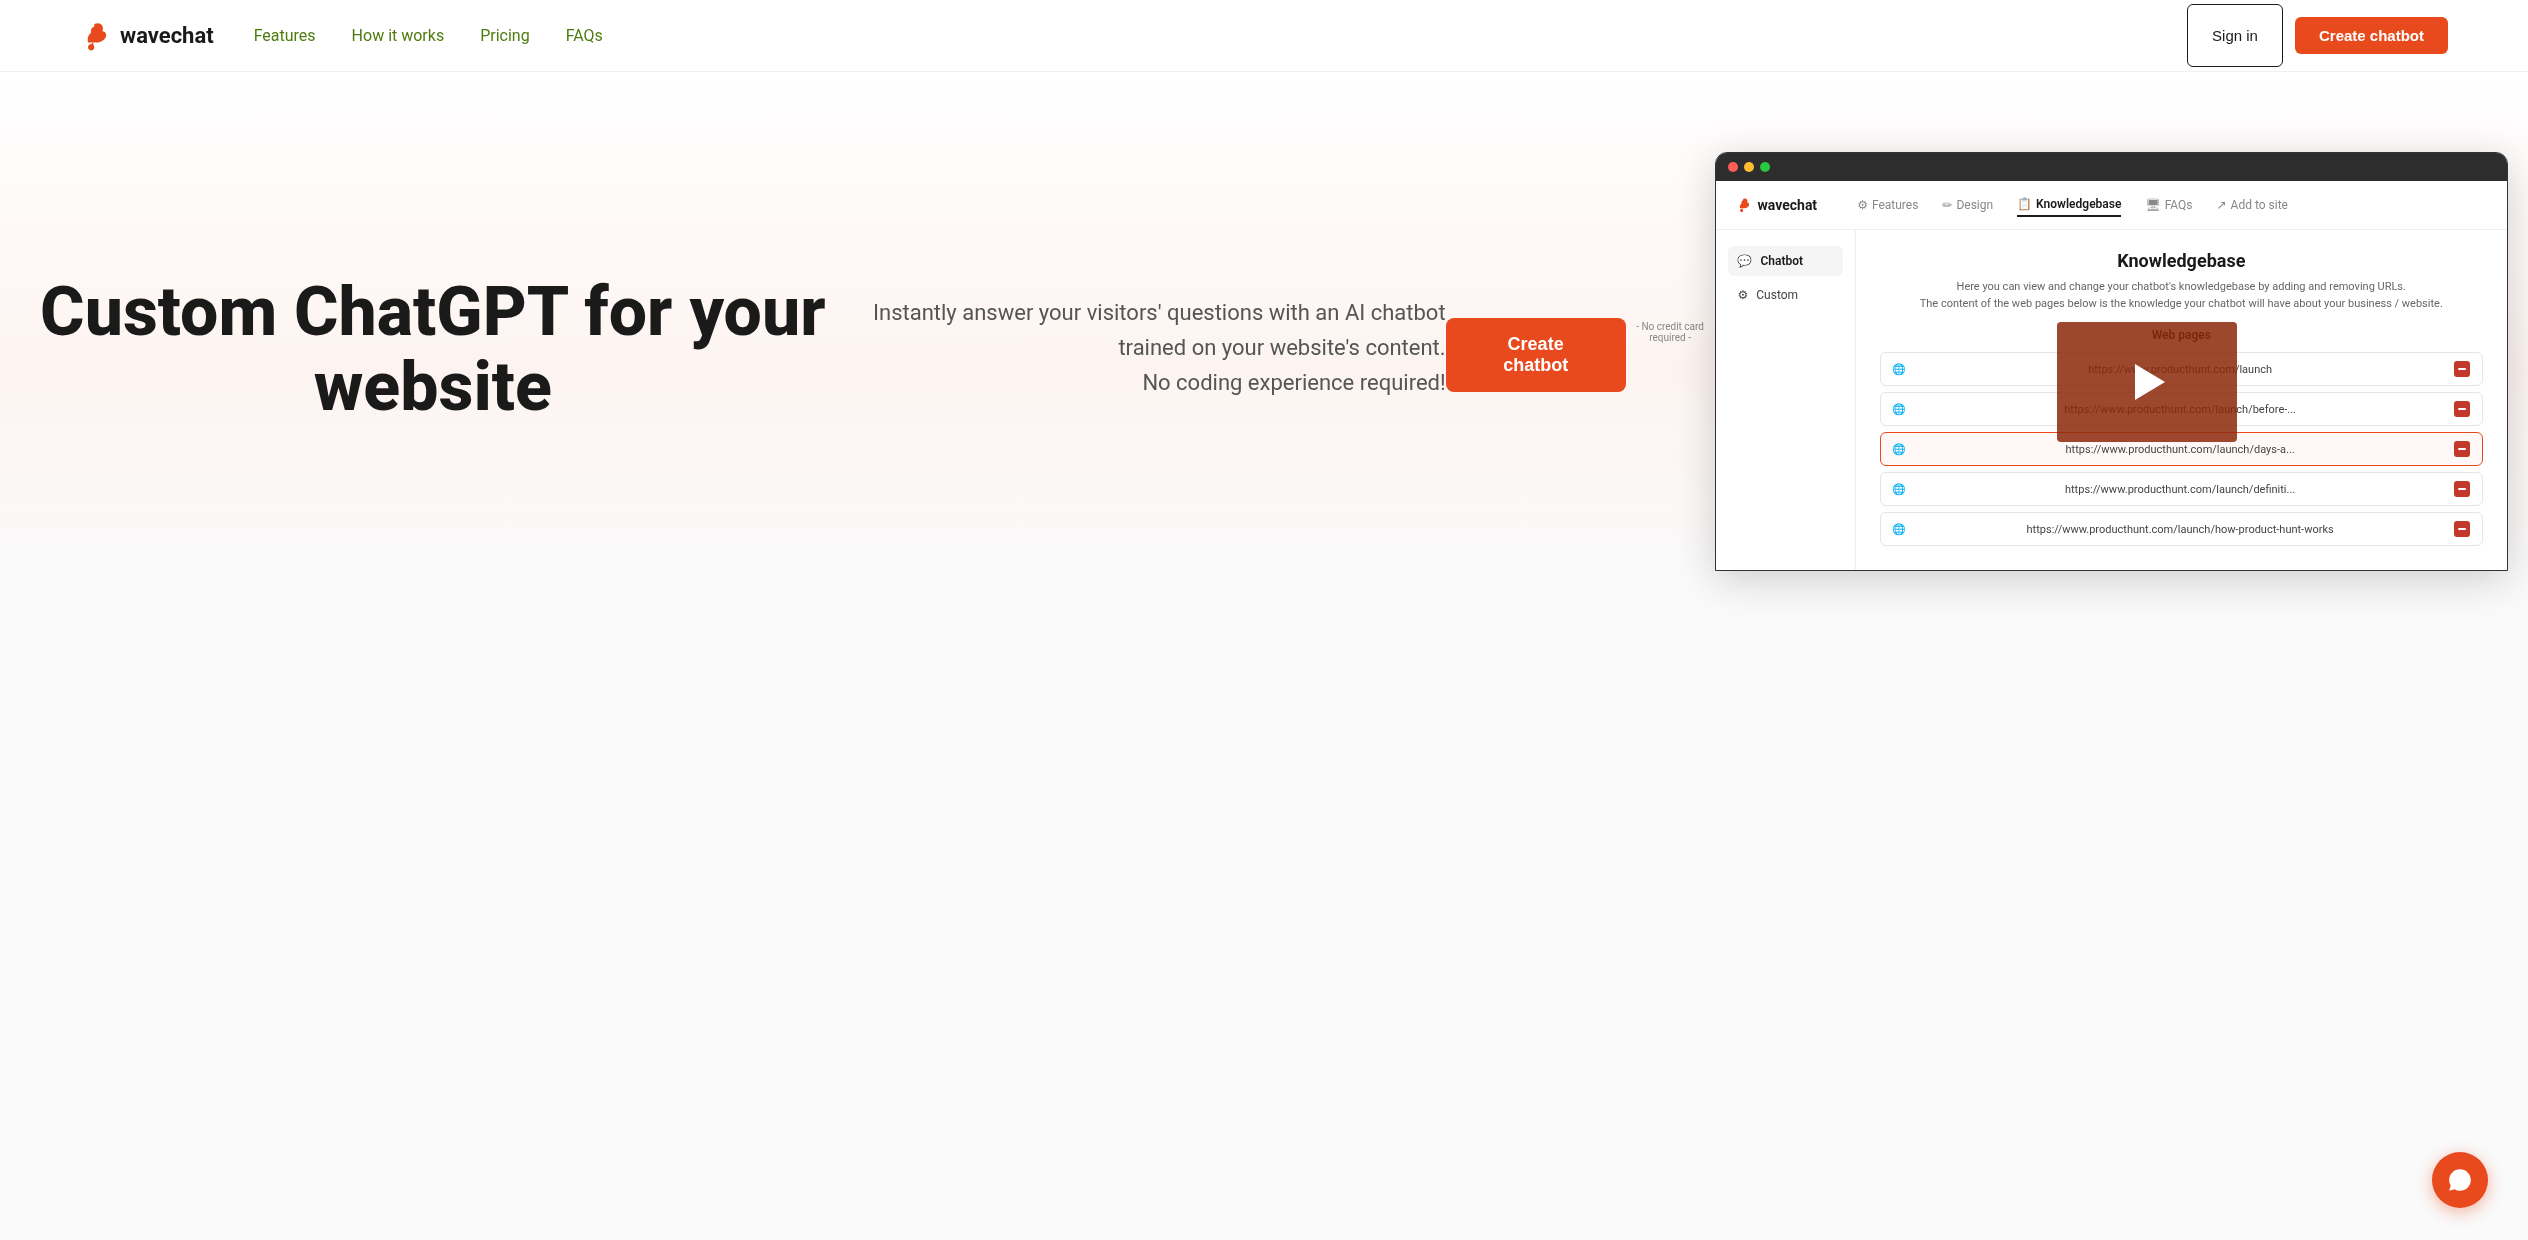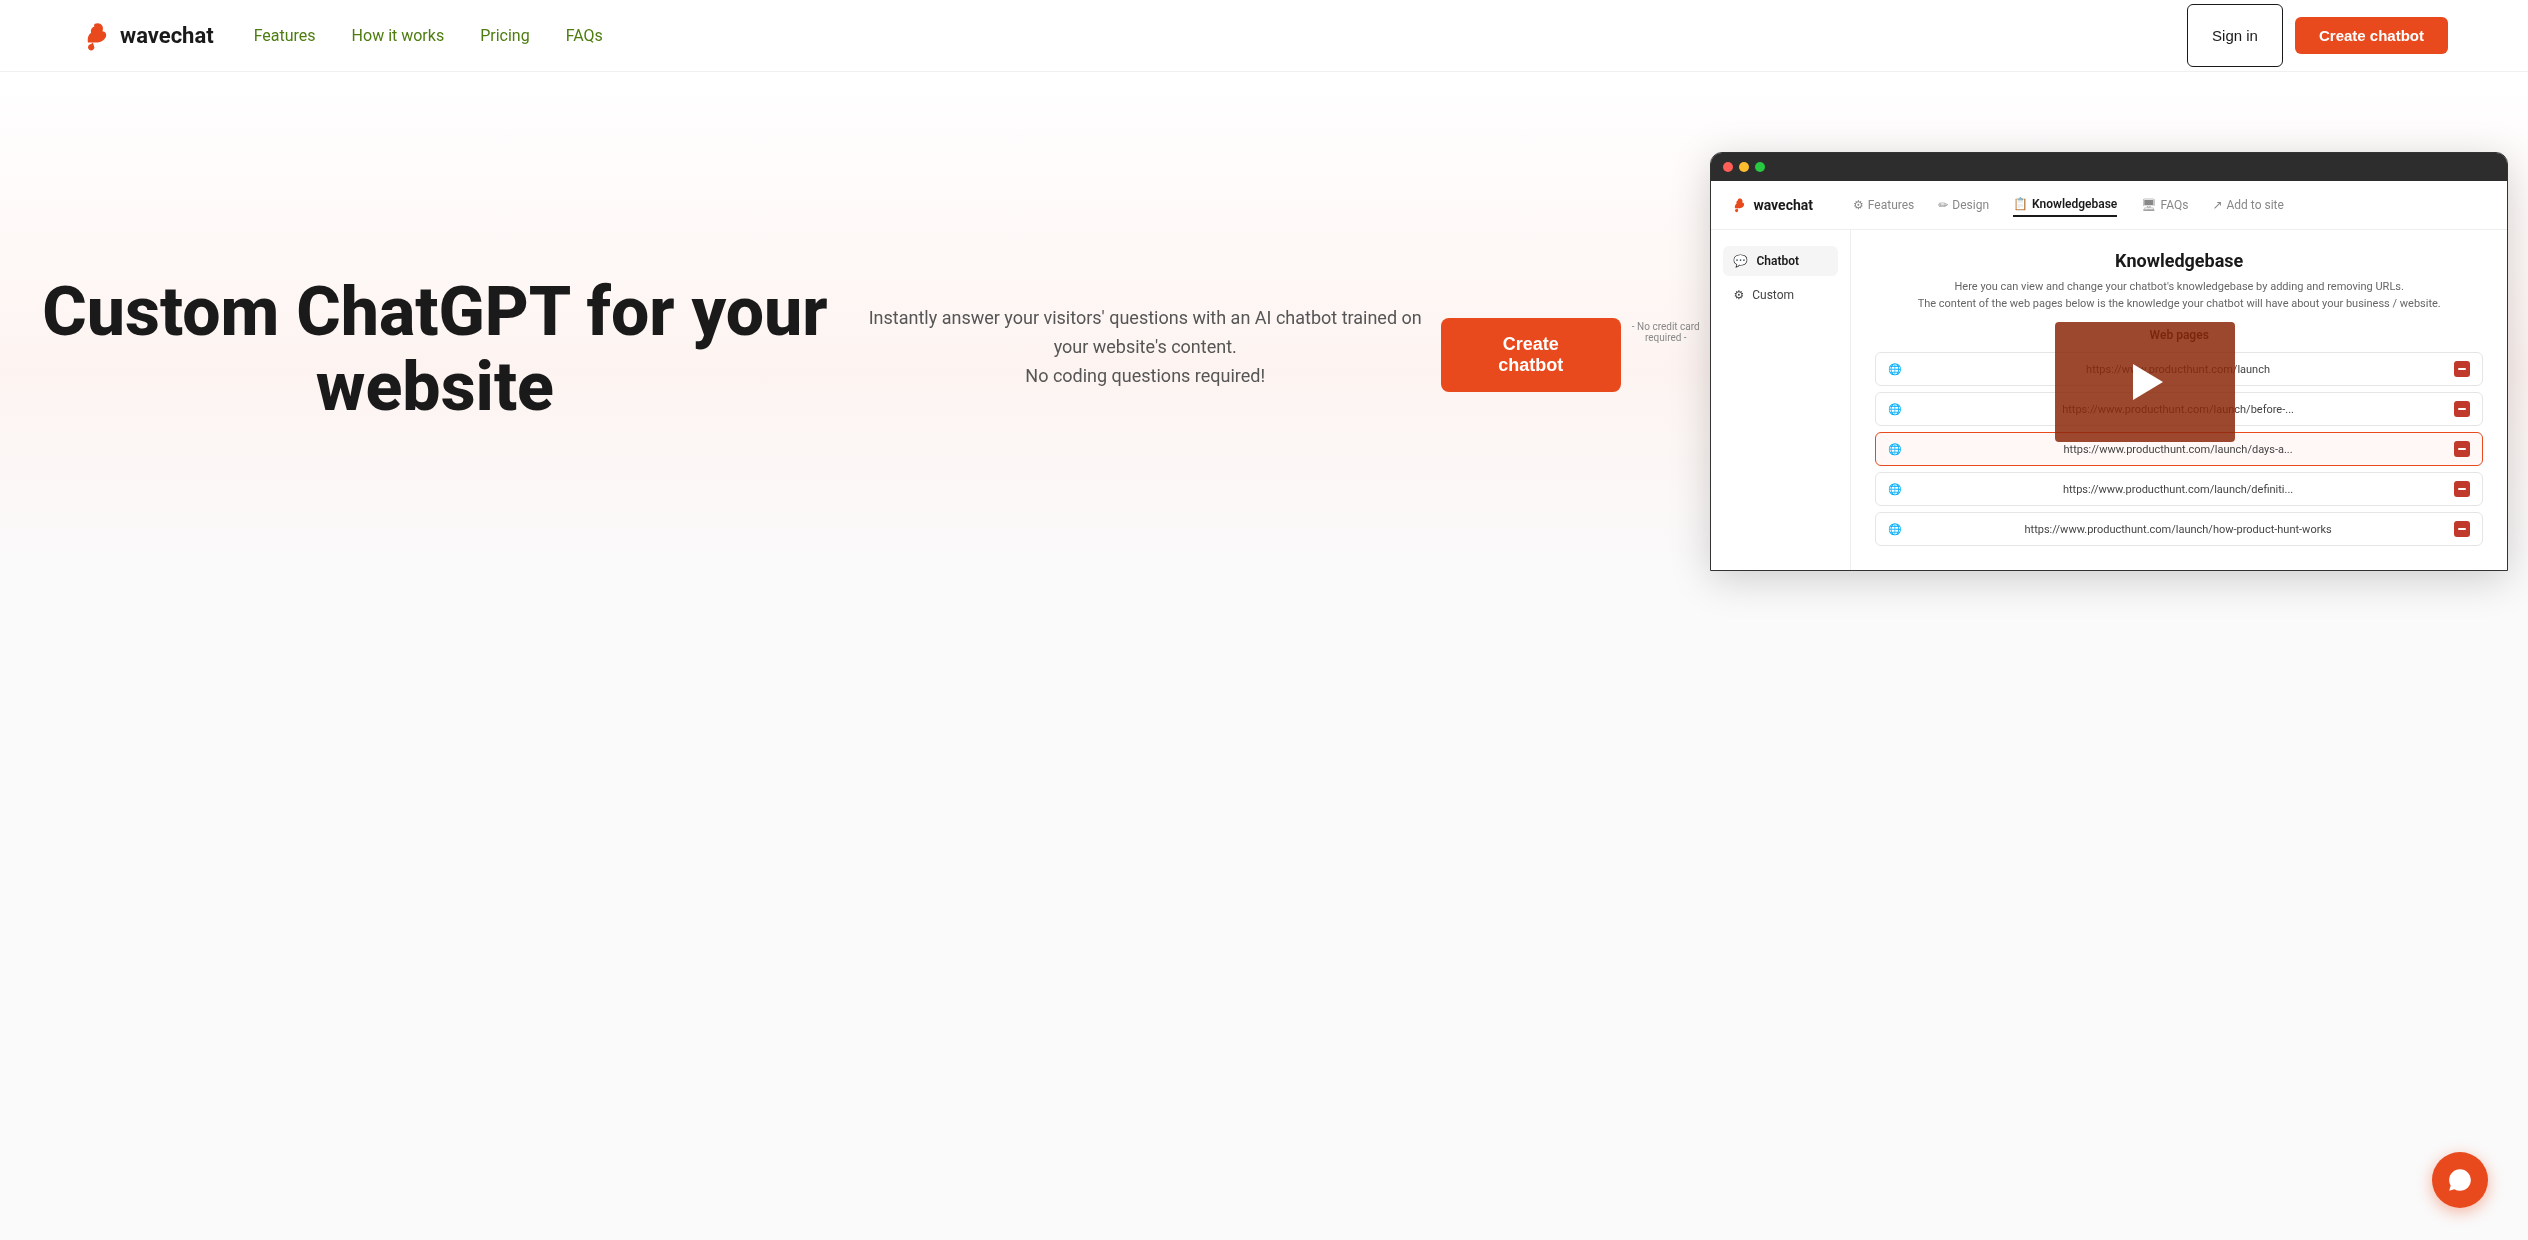--- a/index.html
+++ b/index.html
@@ -102,25 +102,26 @@
     .hero-title {
       font-size: 68px;
       font-weight: 800;
       color: #1a1a1a;
       line-height: 1.1;
       max-width: 900px;
       margin-bottom: 24px;
     }
 
     .hero-subtitle {
-      font-size: 18px;
+      font-size: 22px;
       color: #555;
       line-height: 1.6;
       max-width: 600px;
       margin-bottom: 28px;
+      text-align: right;
     }
 
     .btn-create-hero {
       padding: 16px 40px;
       background: #e84a1e;
       border: none;
       color: #fff;
       font-size: 18px;
       font-weight: 600;
       border-radius: 8px;
@@ -389,21 +390,21 @@
     <button class="btn-signin">Sign in</button>
     <button class="btn-create-header">Create chatbot</button>
   </div>
 </header>
 
 <div class="hero-bg">
   <section class="hero">
     <h1 class="hero-title">Custom ChatGPT for your website</h1>
     <p class="hero-subtitle">
       <span>Instantly answer your visitors' questions with an AI chatbot trained on your website's content.</span><br>
-      <span>No coding questions required!</span>
+      <span>No coding experience required!</span>
     </p>
     <button class="btn-create-hero">Create chatbot</button>
     <p class="hero-note">- No credit card required -</p>
 
     <div class="preview-container">
       <div class="browser-window">
         <div class="browser-bar">
           <div class="browser-dot red"></div>
           <div class="browser-dot yellow"></div>
           <div class="browser-dot green"></div>

